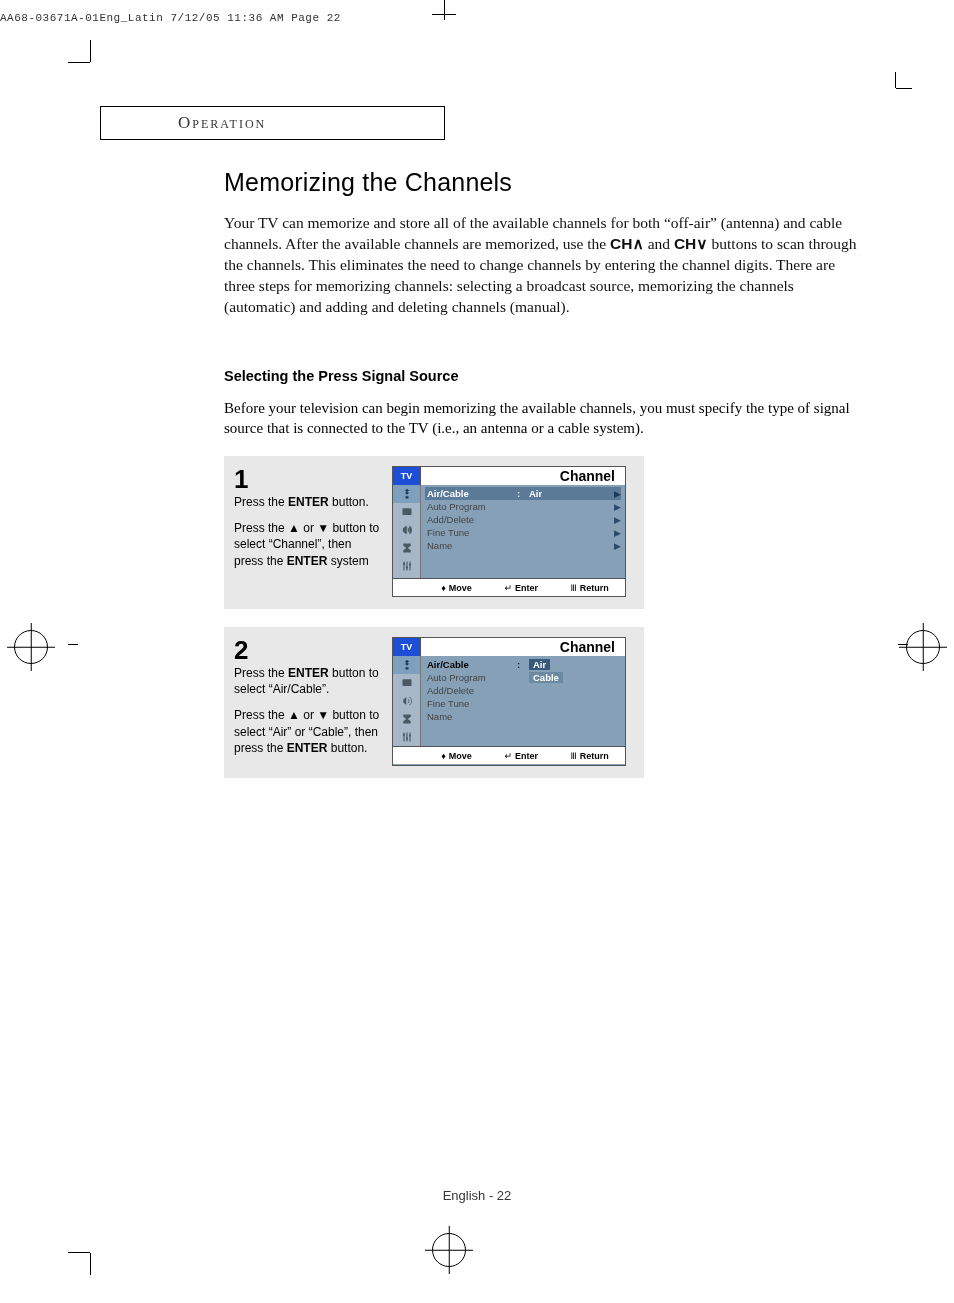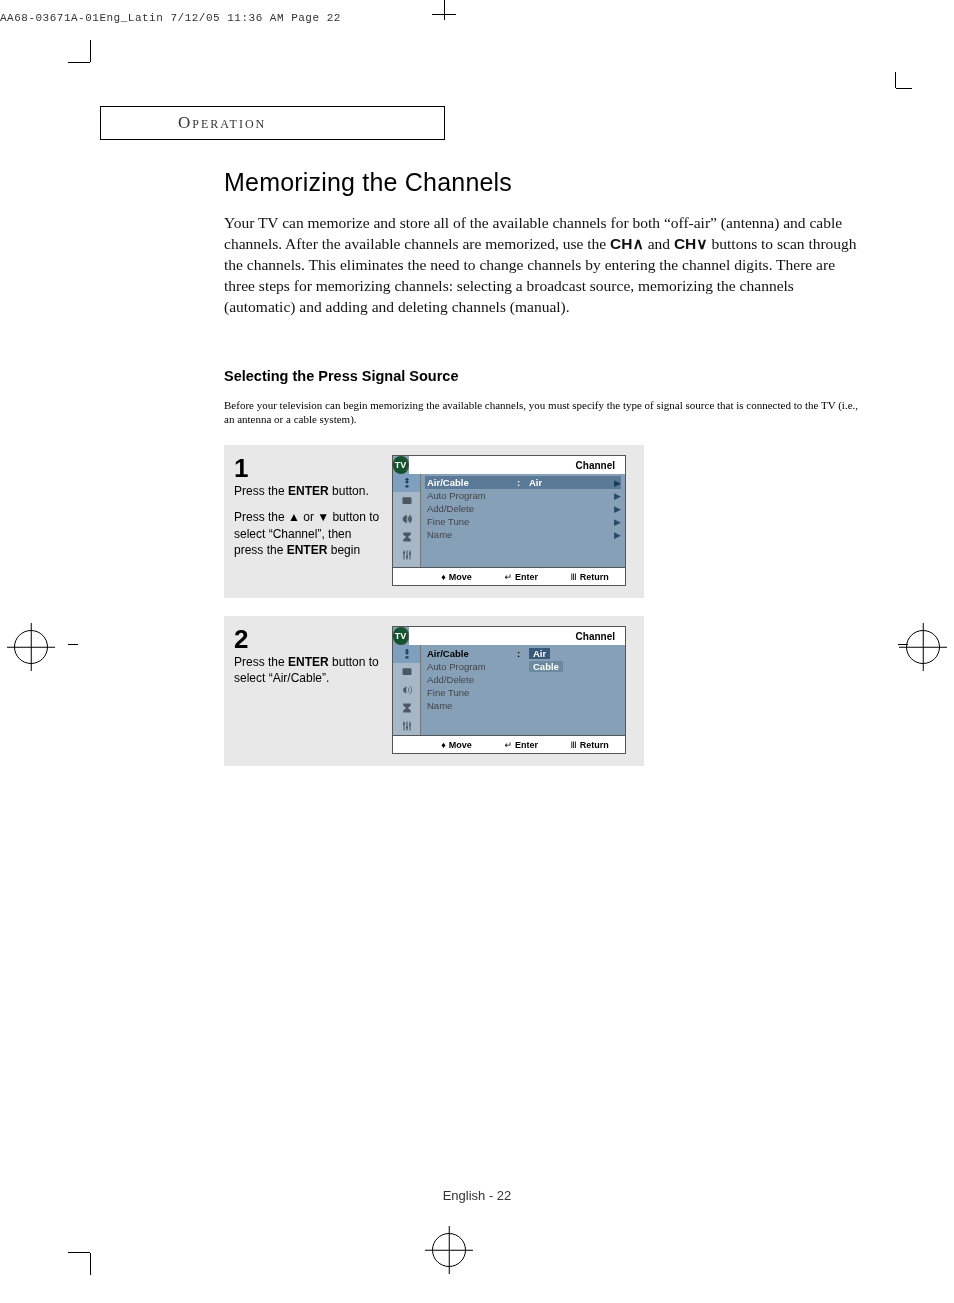--- a/index.html
+++ b/index.html
@@ -139,21 +139,21 @@
     margin-bottom: 50px;
   }
   .ch-sym { font-weight: bold; font-family: Arial, sans-serif; }
   .sub-title {
     font-family: Arial, Helvetica, sans-serif;
     font-weight: bold;
     font-size: 14.5px;
     margin-bottom: 14px;
   }
   .sub-intro {
-    font-size: 11px;
+    font-size: 15px;
     line-height: 1.35;
     margin-bottom: 18px;
     margin-top: 8px;
   }
   .step-block {
     background: #e8e8e8;
     width: 420px;
     padding: 10px 10px 12px 10px;
     margin-bottom: 18px;
     display: flex;
@@ -179,36 +179,35 @@
     border: 1px solid #555;
     font-family: Arial, Helvetica, sans-serif;
     font-size: 10px;
     color: #000;
   }
   .menu-titlebar {
     display: flex;
     height: 18px;
   }
   .tv-cell {
-    width: 16px;
-    background: #14532d;
+    width: 28px;
+    background: #1d4ed8;
     color: #fff;
     font-size: 9px;
     font-weight: bold;
     display: flex;
     align-items: center;
     justify-content: center;
     border-right: 1px solid #555;
-    border-radius: 9px;
   }
   .title-cell {
     flex: 1;
     background: #fff;
     font-weight: bold;
-    font-size: 10px;
+    font-size: 14px;
     display: flex;
     align-items: center;
     justify-content: flex-end;
     padding-right: 10px;
     padding-left: 44px;
   }
   .menu-body {
     display: flex;
   }
   .icon-col {
@@ -323,21 +322,21 @@
     <span>Your TV can memorize and store all of the available channels for both “off-air” (antenna) and cable channels. After the available channels are memorized, use the </span><span class="ch-sym">CH∧</span><span> and </span><span class="ch-sym">CH∨</span><span> buttons to scan through the channels. This eliminates the need to change channels by entering the channel digits. There are three steps for memorizing channels: selecting a broadcast source, memorizing the channels (automatic) and adding and deleting channels (manual).</span>
   </p>
 
   <h2 class="sub-title">Selecting the Press Signal Source</h2>
   <p class="sub-intro">Before your television can begin memorizing the available channels, you must specify the type of signal source that is connected to the TV (i.e., an antenna or a cable system).</p>
 
   <div class="step-block">
     <div class="step-text">
       <div class="step-num">1</div>
       <p><span>Press the </span><b>ENTER</b><span> button.</span></p>
-      <p><span>Press the ▲ or ▼ button to select “Channel”, then press the </span><b>ENTER</b><span> begin</span></p>
+      <p><span>Press the ▲ or ▼ button to select “Channel”, then press the </span><b>ENTER</b><span> system</span></p>
     </div>
     <div class="menu-box">
       <div class="menu-titlebar">
         <div class="tv-cell">TV</div>
         <div class="title-cell">Channel</div>
       </div>
       <div class="menu-body">
         <div class="icon-col">
           <div class="icon-cell sel">
               <svg class="mini-icon" viewBox="0 0 16 16">
@@ -408,20 +407,21 @@
         <span data-sym="↵">Enter</span>
         <span data-sym="Ⅲ">Return</span>
       </div>
     </div>
   </div>
 
   <div class="step-block">
     <div class="step-text">
       <div class="step-num">2</div>
       <p><span>Press the </span><b>ENTER</b><span> button to select “Air/Cable”.</span></p>
+      <p><span>Press the ▲ or ▼ button to select “Air” or “Cable”, then press the </span><b>ENTER</b><span> button.</span></p>
     </div>
     <div class="menu-box">
       <div class="menu-titlebar">
         <div class="tv-cell">TV</div>
         <div class="title-cell">Channel</div>
       </div>
       <div class="menu-body">
         <div class="icon-col">
           <div class="icon-cell sel">
               <svg class="mini-icon" viewBox="0 0 16 16">

